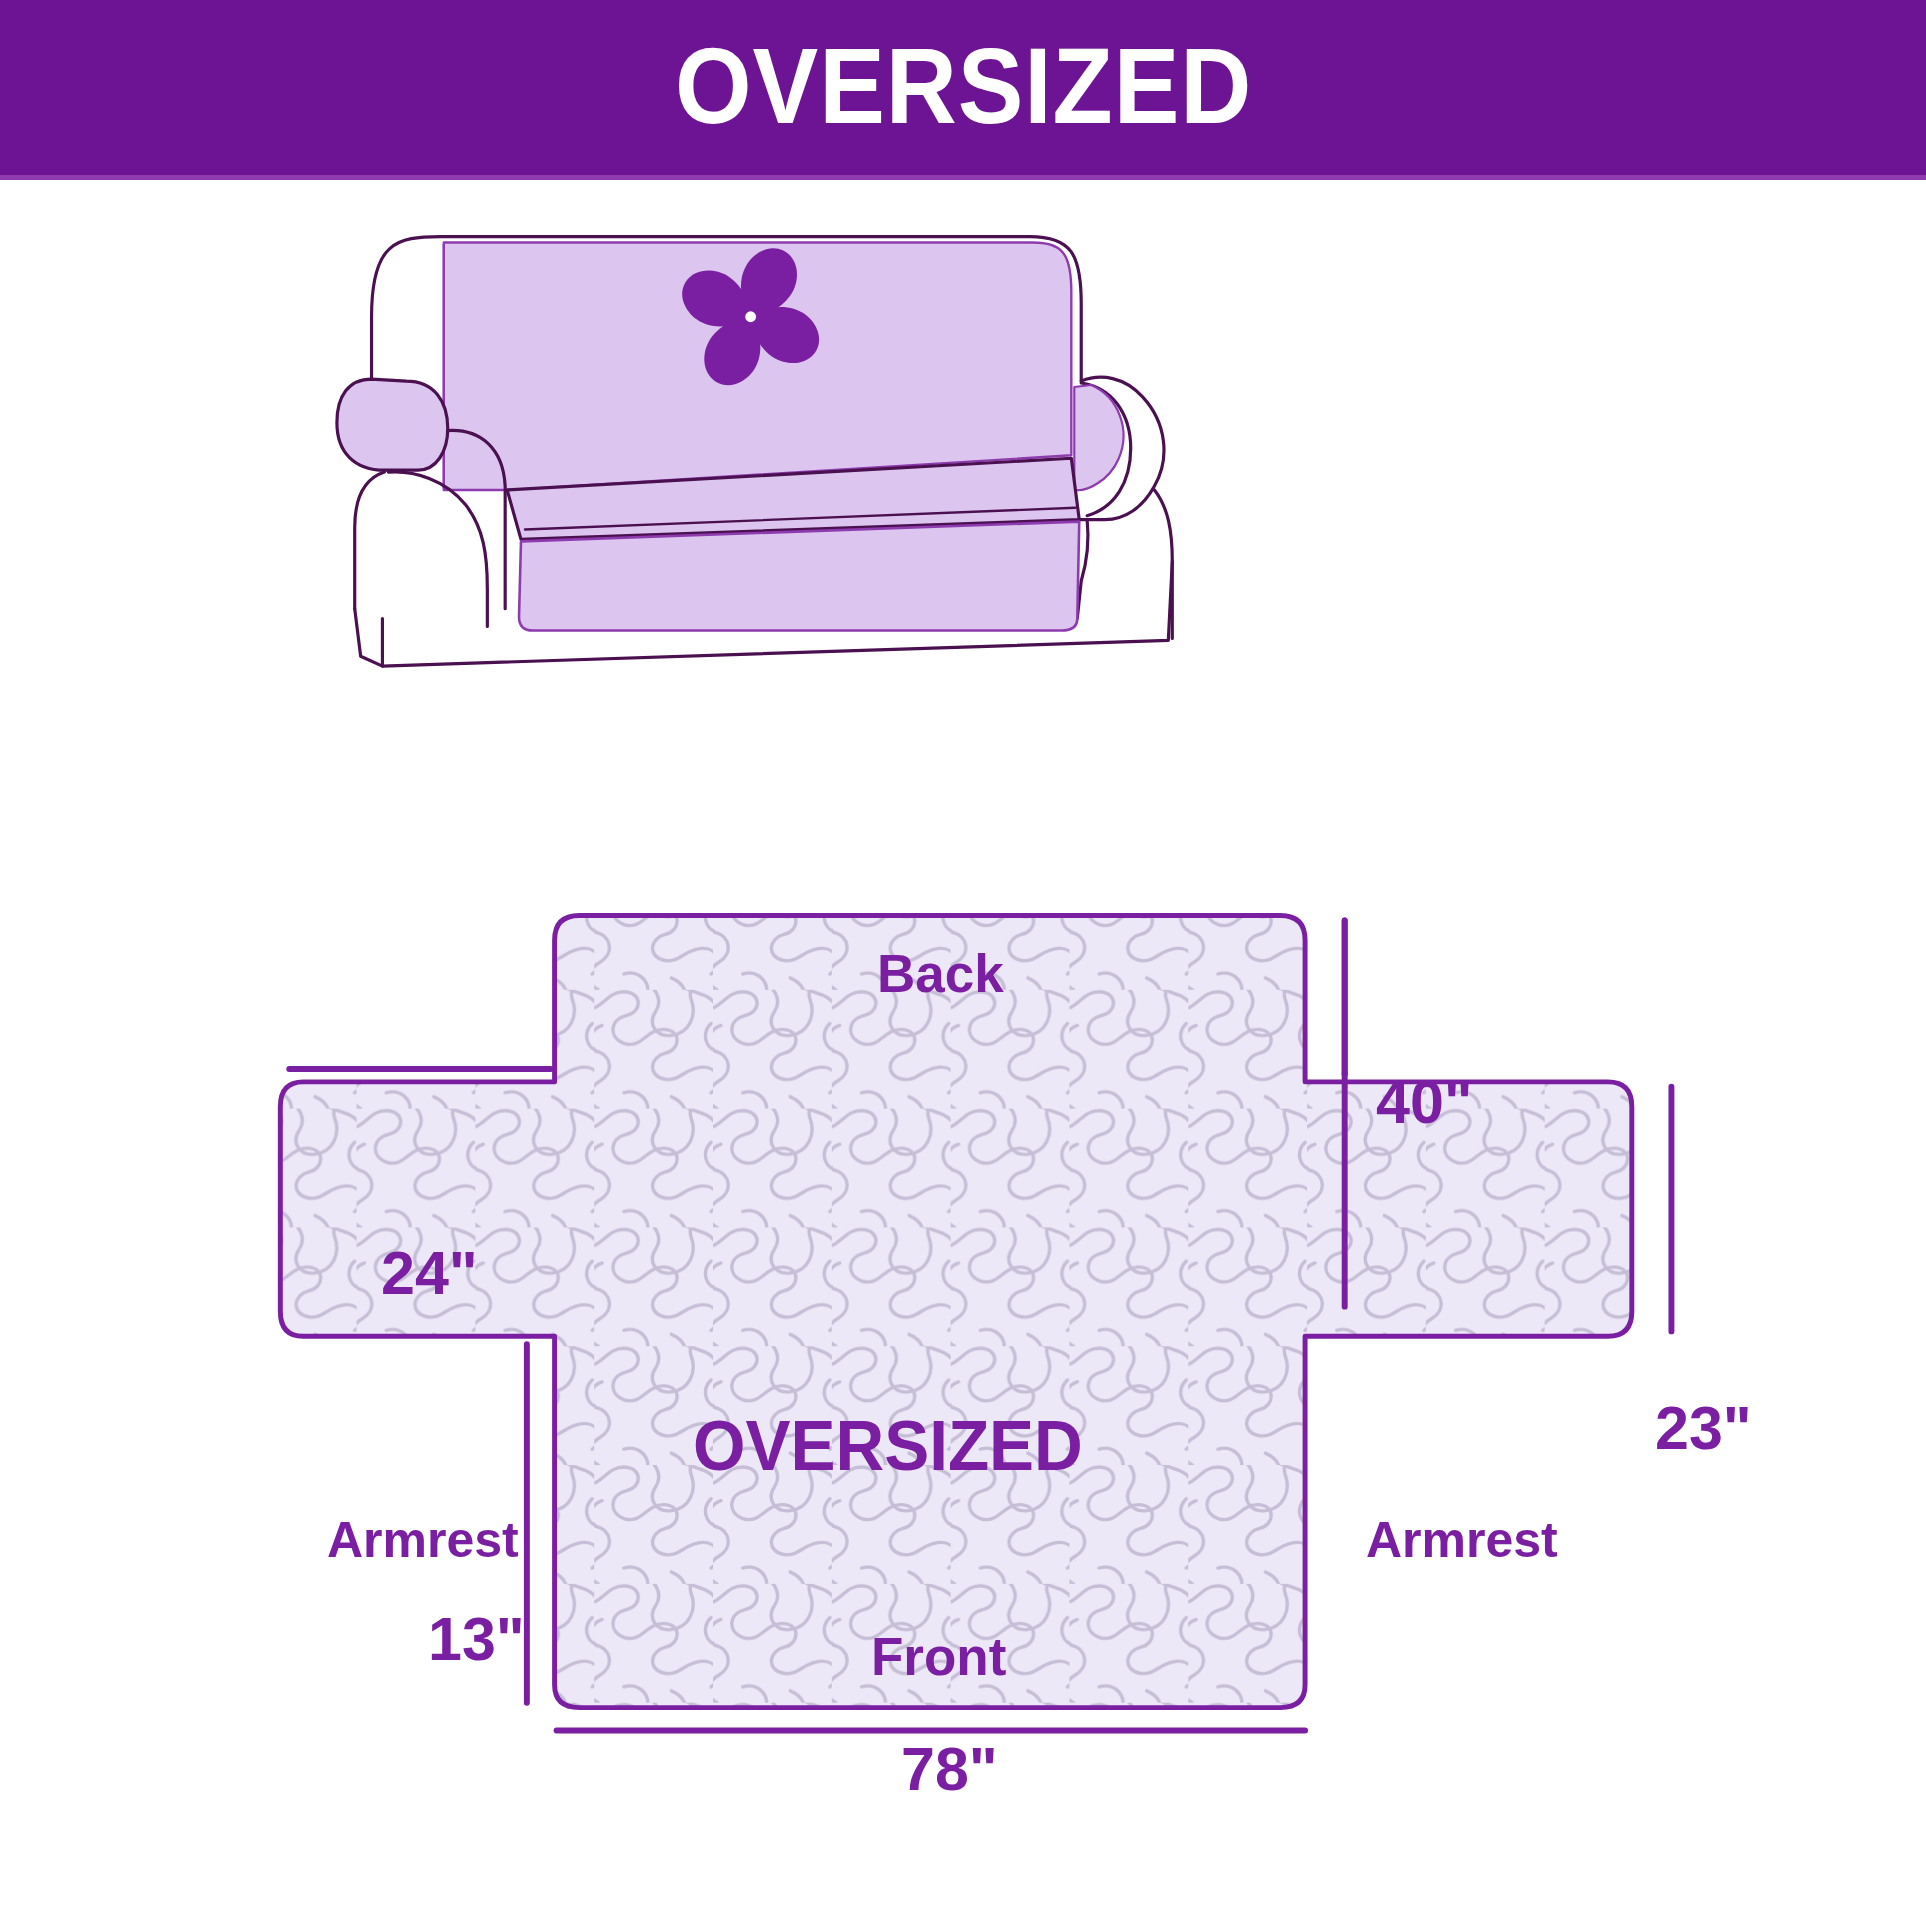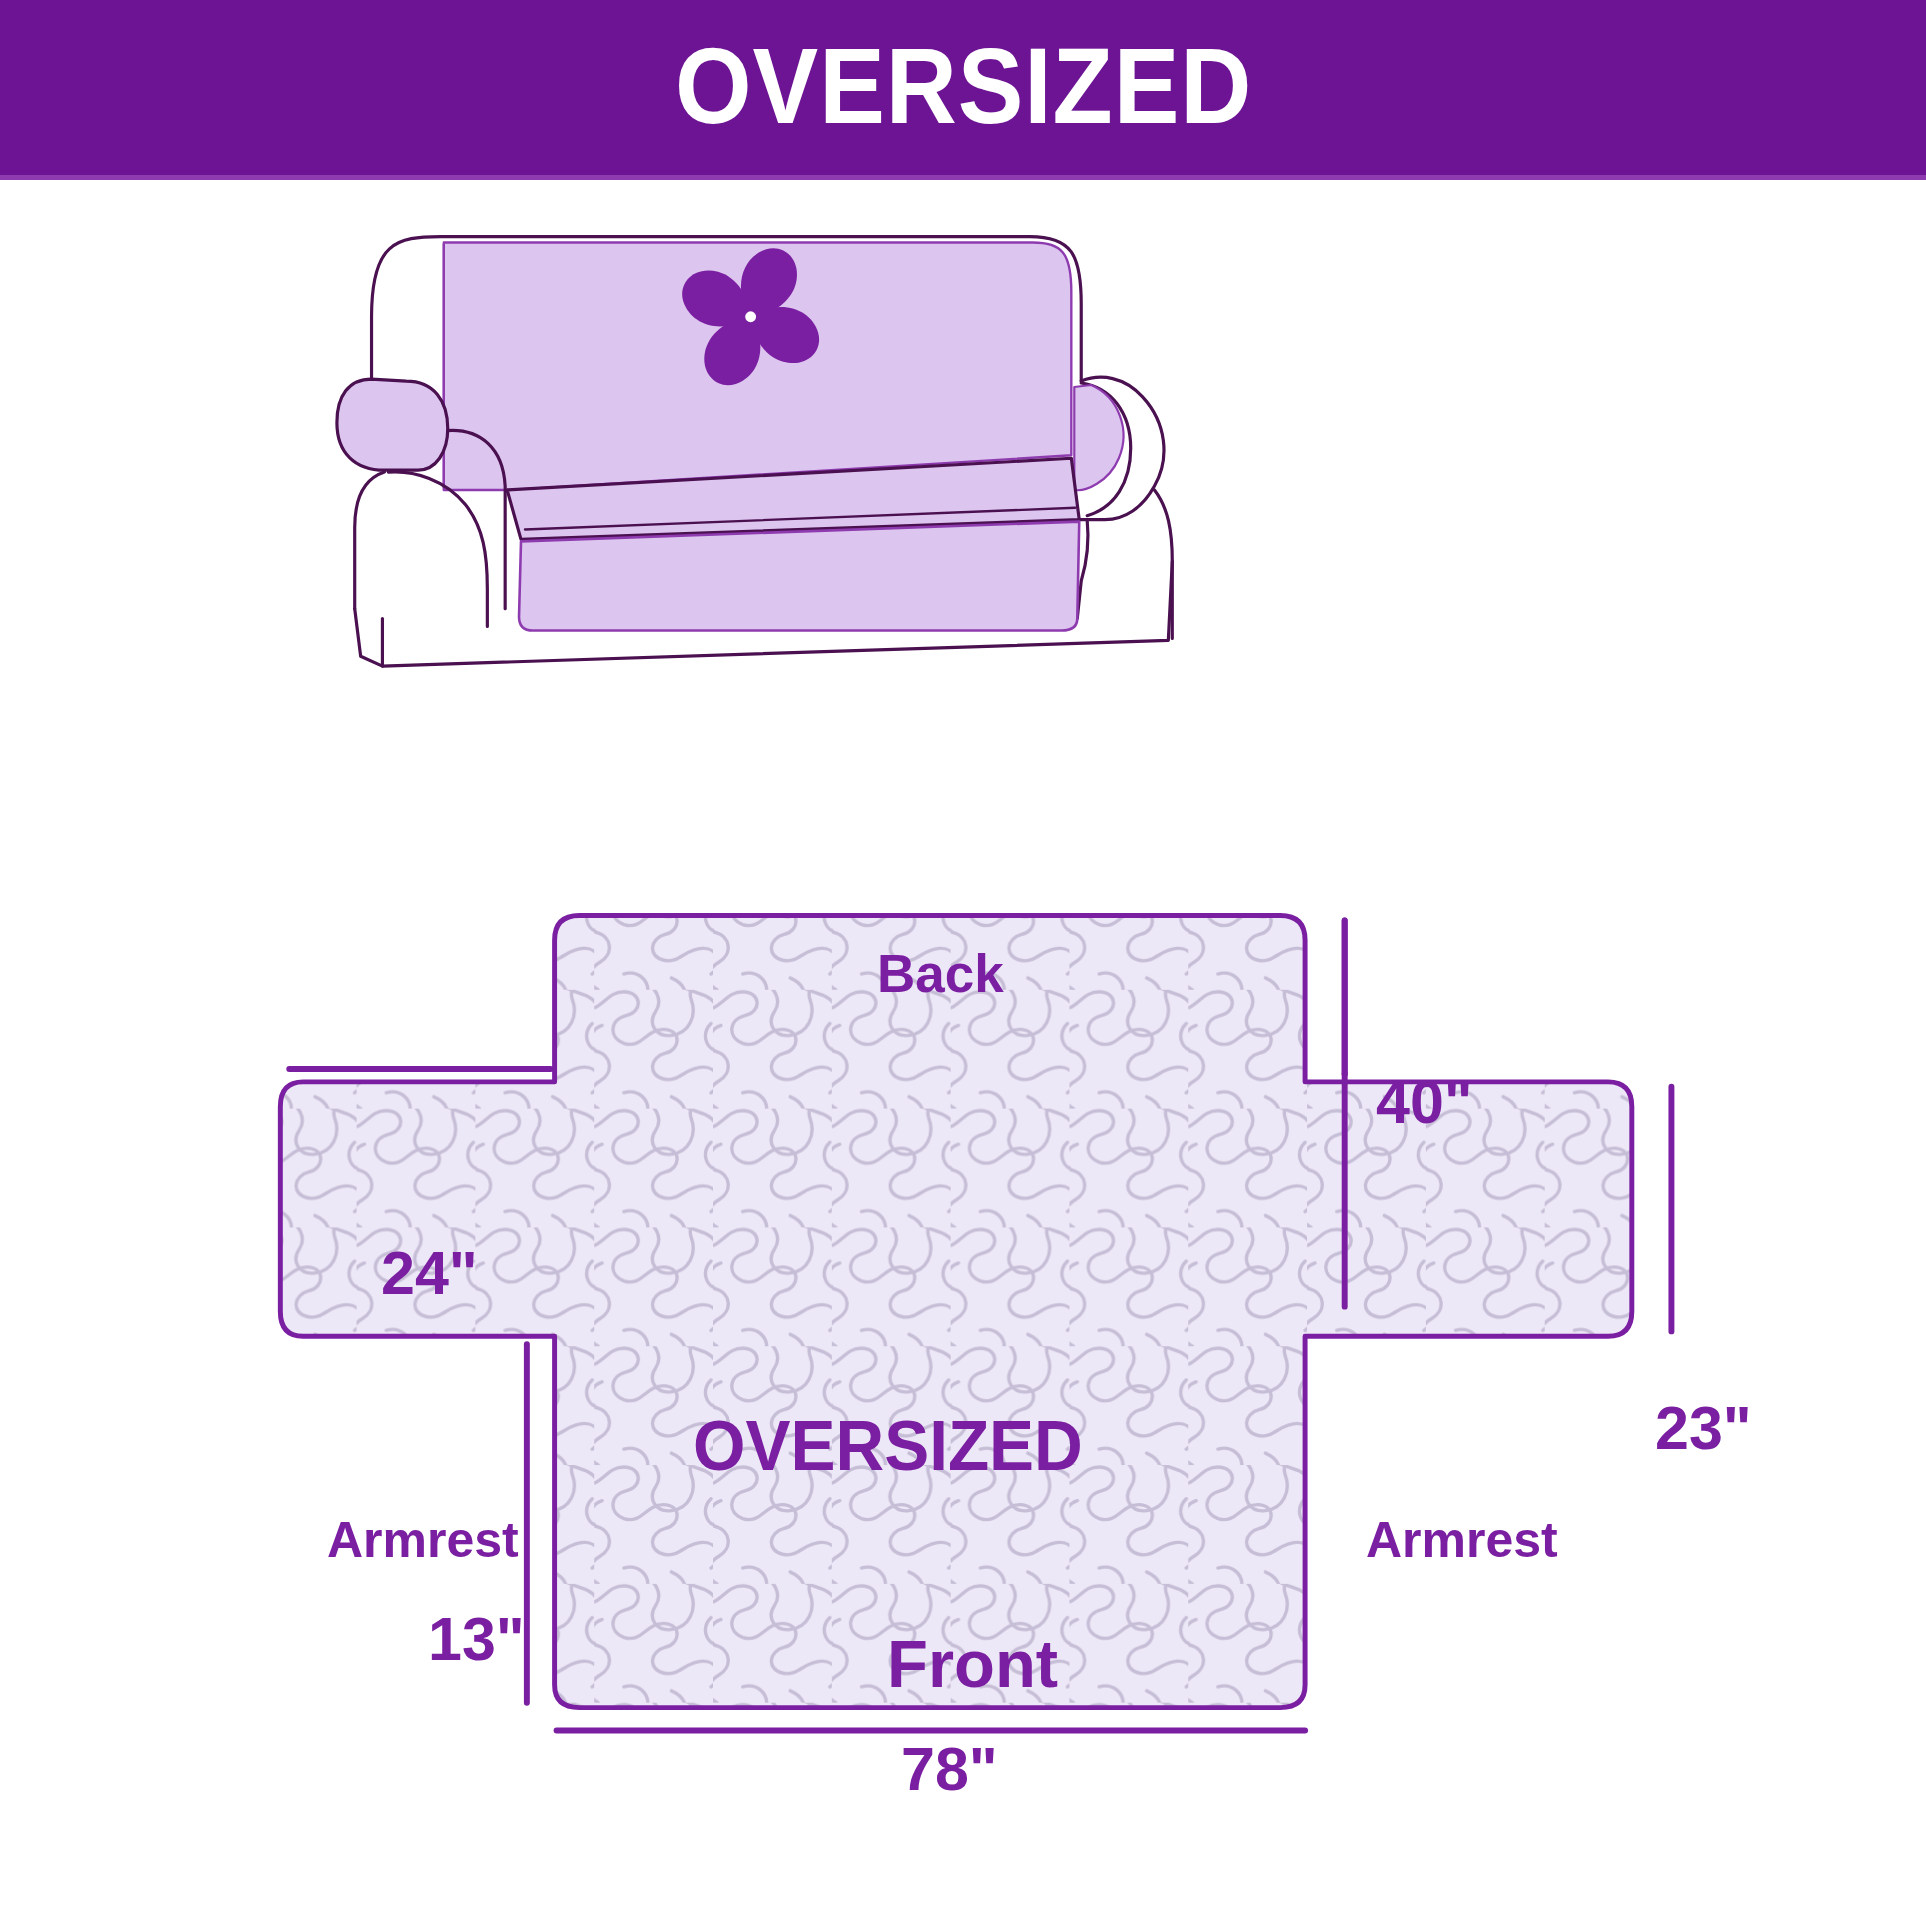--- a/index.html
+++ b/index.html
@@ -77,21 +77,21 @@
   }
   .panel-label {
     position: absolute;
     color: #7B1FA2;
     font-weight: bold;
     white-space: nowrap;
     line-height: 1;
   }
 
   #label-back      { left: 877px;  top: 947px;  font-size: 53px; }
-  #label-front     { left: 871px;  top: 1630px; font-size: 67px; margin-left: 16px; }
+  #label-front     { left: 871px;  top: 1630px; font-size: 53px; }
   #label-armrest-left  { left: 327px;  top: 1515px; font-size: 50px; }
   #label-armrest-right { left: 1366px; top: 1515px; font-size: 50px; }
   #label-oversized-center {
     left: 693px; top: 1410px;
     font-size: 71px; font-weight: bold;
     transform: scaleX(0.95);
     transform-origin: left center;
   }
 
   #dim-40 { left: 1376px; top: 1072px; font-size: 61px; }

